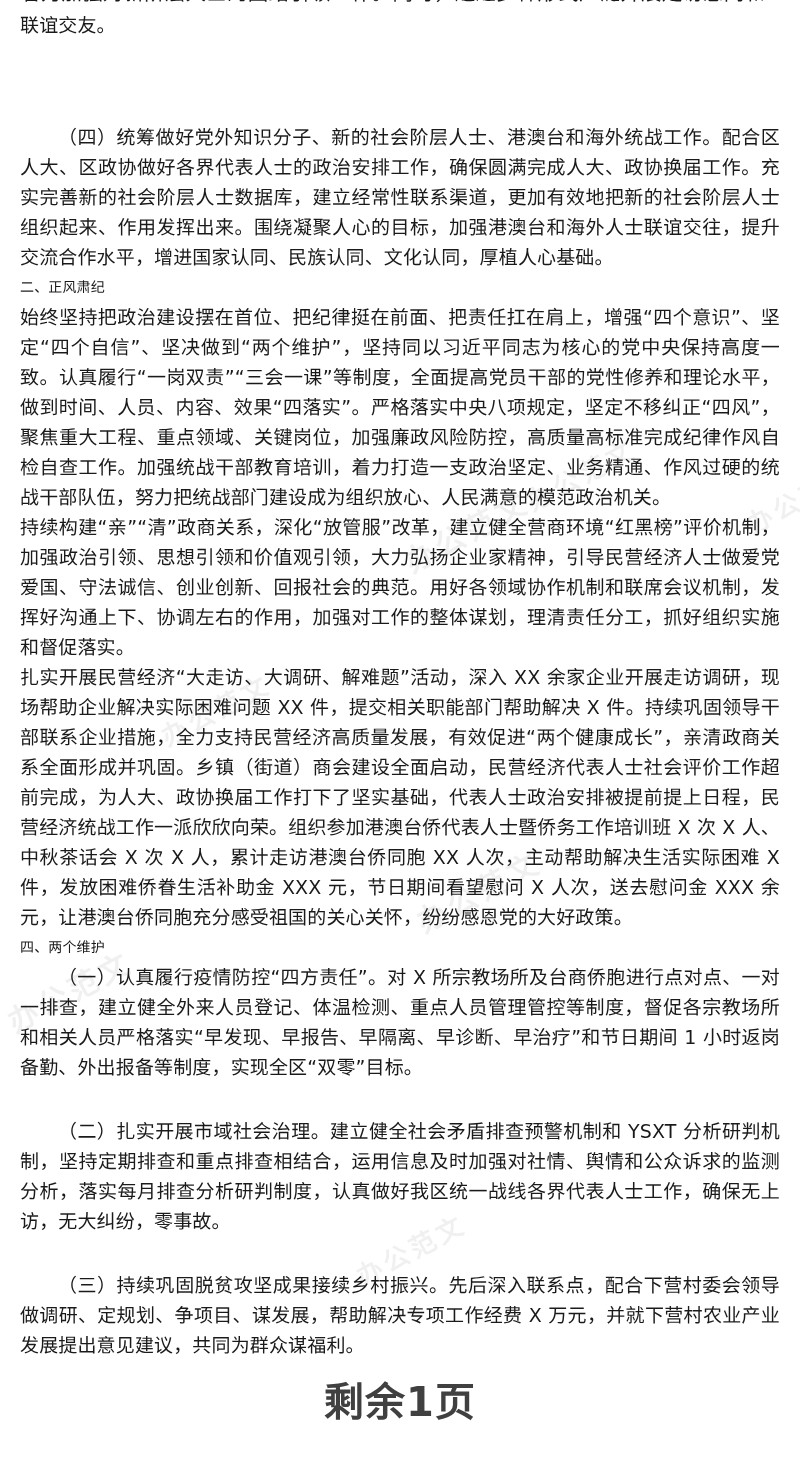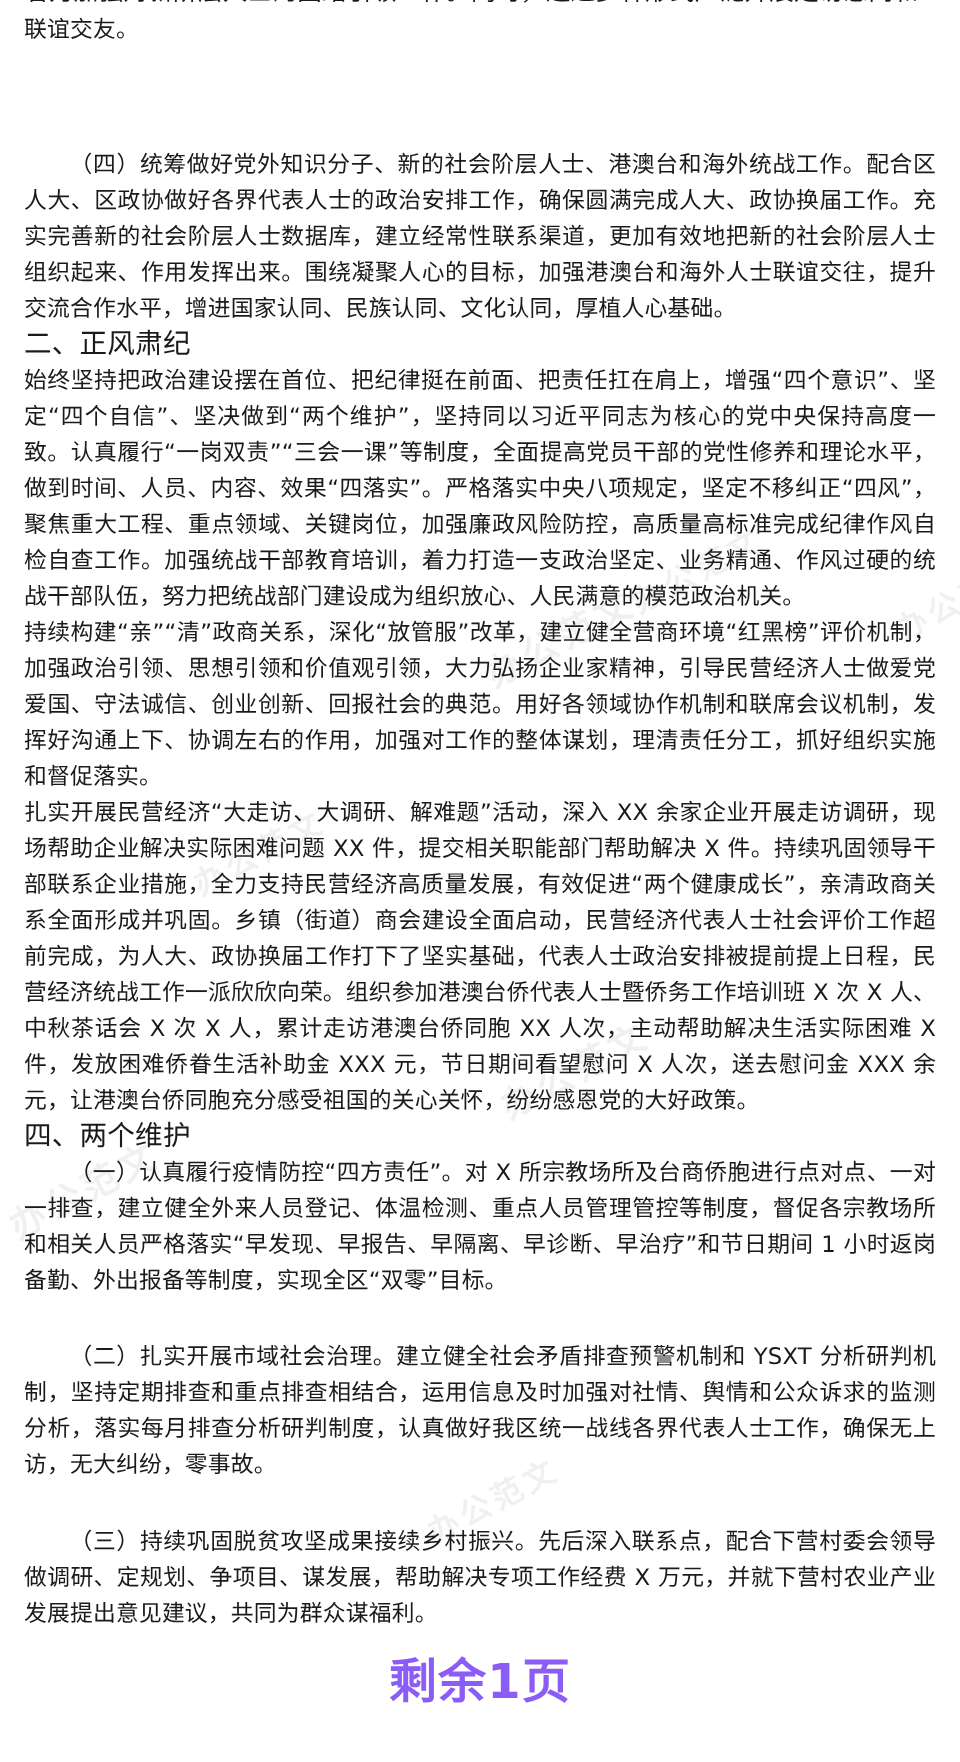--- a/index.html
+++ b/index.html
@@ -85,42 +85,42 @@
     font-size: 19px;
     line-height: 30px;
     letter-spacing: 0.15px;
     text-align: justify;
     text-justify: inter-ideograph;
     text-indent: 0;
   }
   p.para.indent { text-indent: 2em; }
   p.heading {
     margin: 0;
-    font-size: 23px;
+    font-size: 14px;
     line-height: 30px;
     letter-spacing: 0.15px;
     text-align: left;
   }
   .gap-md { height: 34px; }
   .gap-xl { height: 82px; }
 
   
   .download-banner {
     position: absolute;
     left: 0;
     right: 0;
     bottom: 44px;
     z-index: 2;
     display: flex;
     align-items: center;
     justify-content: center;
     gap: 34px;
   }
   .download-banner .bn-text {
-    color: #8b5cf6;
+    color: #404040;
     font-size: 40px;
     font-weight: 700;
     letter-spacing: 1px;
     line-height: 1.1;
     font-family: "DejaVu Sans", "Liberation Sans", sans-serif;
   }
 </style>
 </head>
 <body>
 

